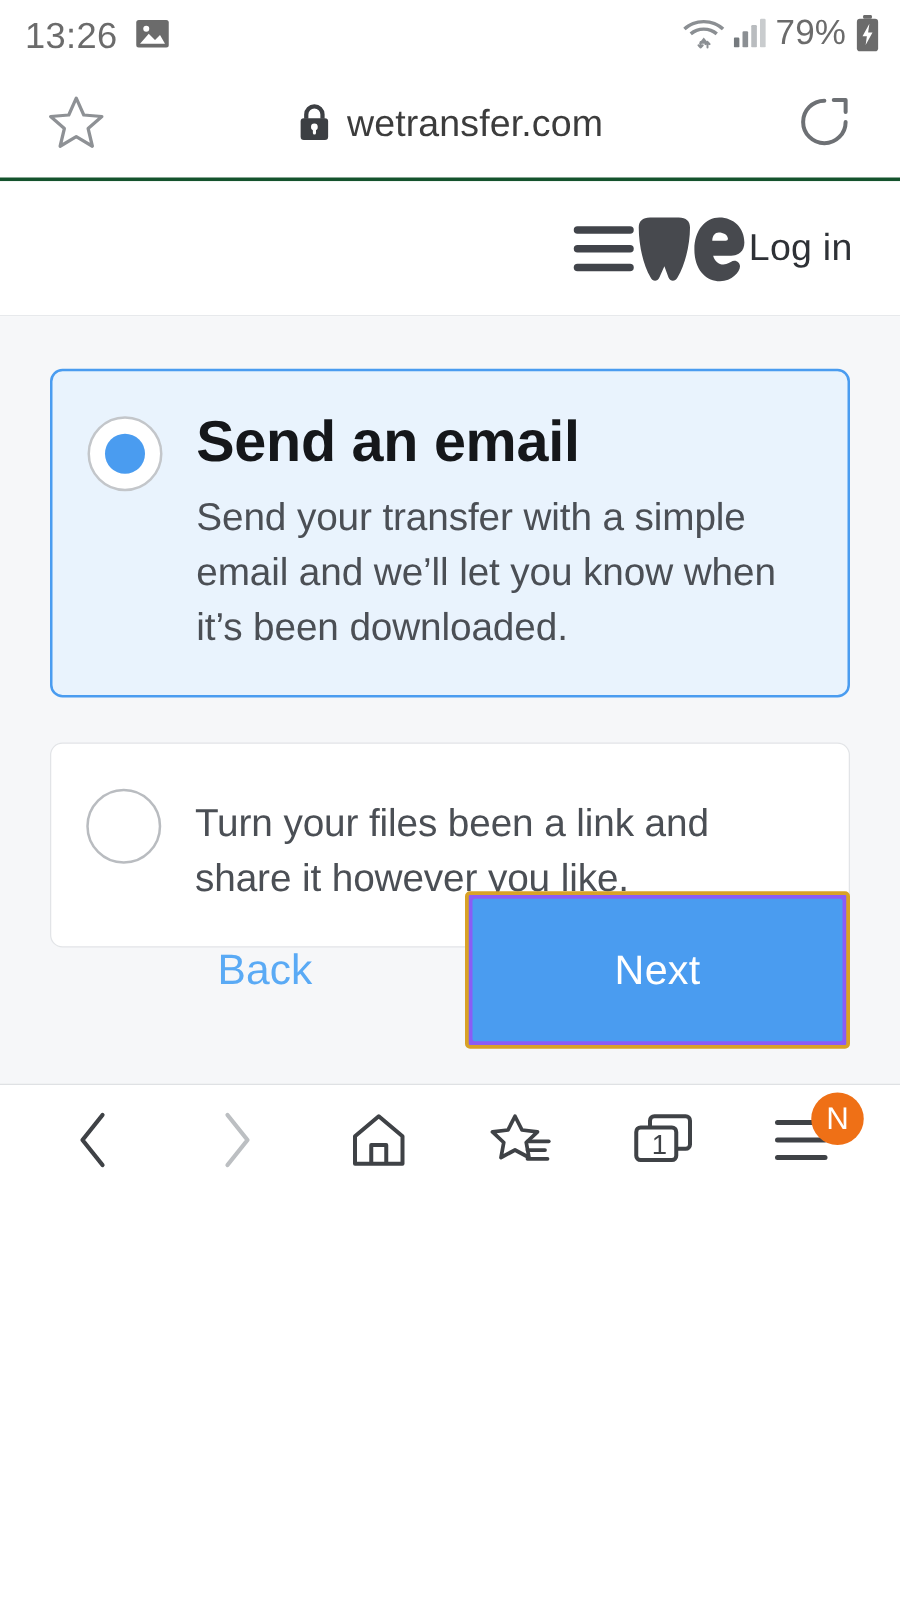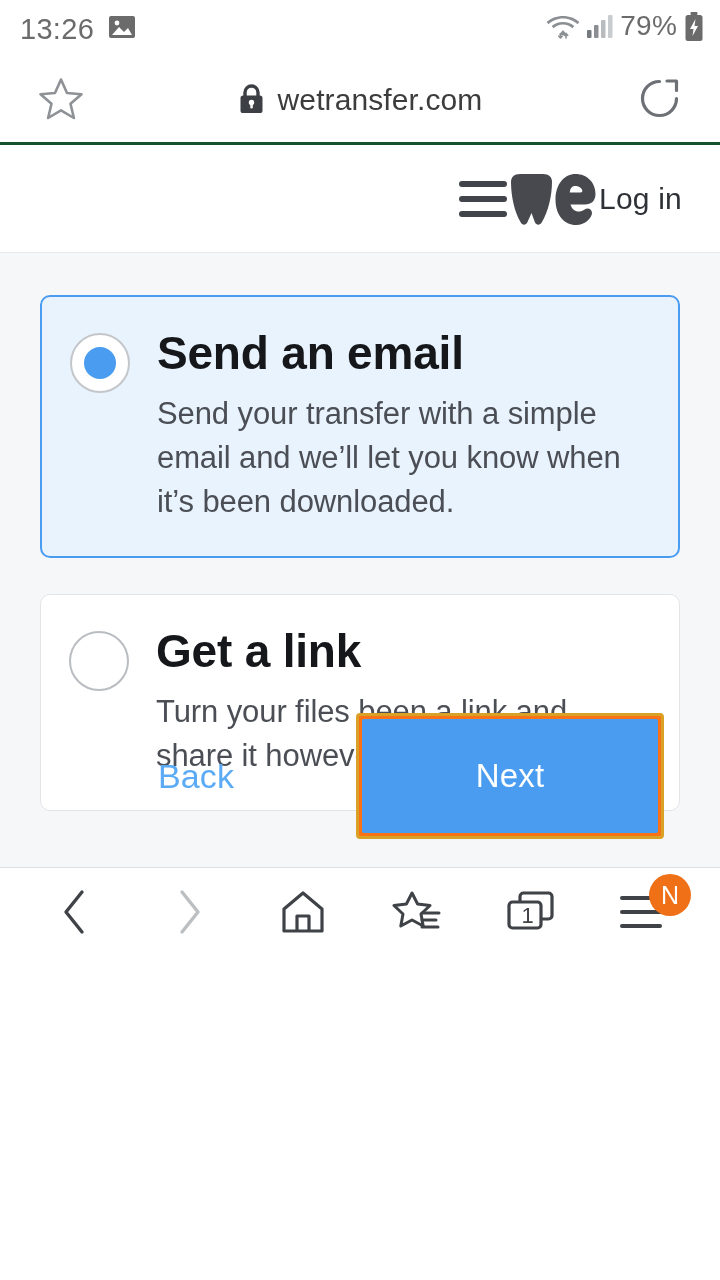--- a/index.html
+++ b/index.html
@@ -167,39 +167,39 @@
     margin-top: 12px;
     font-size: 31px;
     color: #4b4f55;
     line-height: 1.42;
     letter-spacing: -0.1px;
   }
 
   .actions {
     position: absolute;
     left: 40px;
-    right: 56px;
+    right: 40px;
     bottom: 28px;
     display: flex;
     align-items: center;
     justify-content: flex-end;
     gap: 0;
   }
   .back-link {
     font-size: 34px;
     color: #5aaaf5;
     padding: 20px 32px;
     letter-spacing: 0.1px;
   }
   .next-wrap {
     margin-left: 90px;
     padding: 3px;
     border: 3px solid #d9a227;
     border-radius: 4px;
-    background: #f97316;
+    background: #8b5cf6;
   }
   .next-btn {
     width: 296px;
     height: 114px;
     background: #4a9cf0;
     color: #ffffff;
     font-size: 33px;
     border: none;
     border-radius: 2px;
     display: flex;
@@ -352,21 +352,20 @@
         <div class="option-title">Send an email</div>
         <div class="option-desc">Send your transfer with a simple email and we’ll let you know when it’s been downloaded.</div>
       </div>
     </div>
 
     <div class="option-card">
       <div class="radio">
         
       </div>
       <div class="option-text">
-        <div class="option-title">Get a link</div>
         <div class="option-desc">Turn your files been a link and share it however you like.</div>
       </div>
     </div>
 
     <div class="actions">
       <div class="back-link">Back</div>
       <div class="next-wrap">
         <button class="next-btn">Next</button>
       </div>
     </div>

